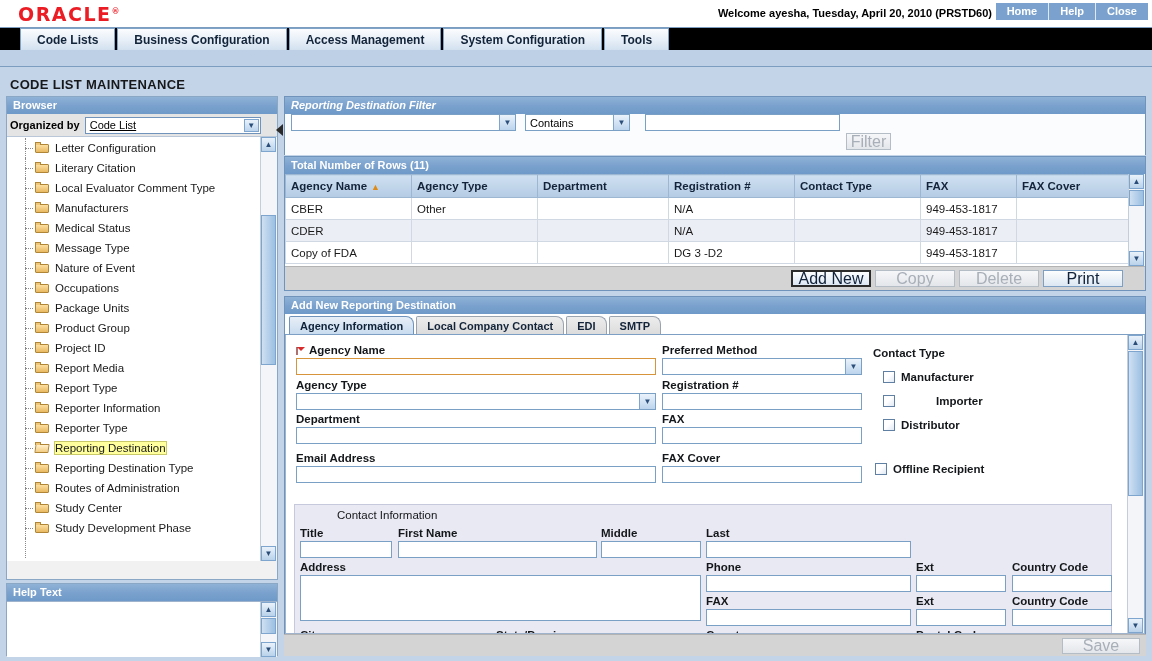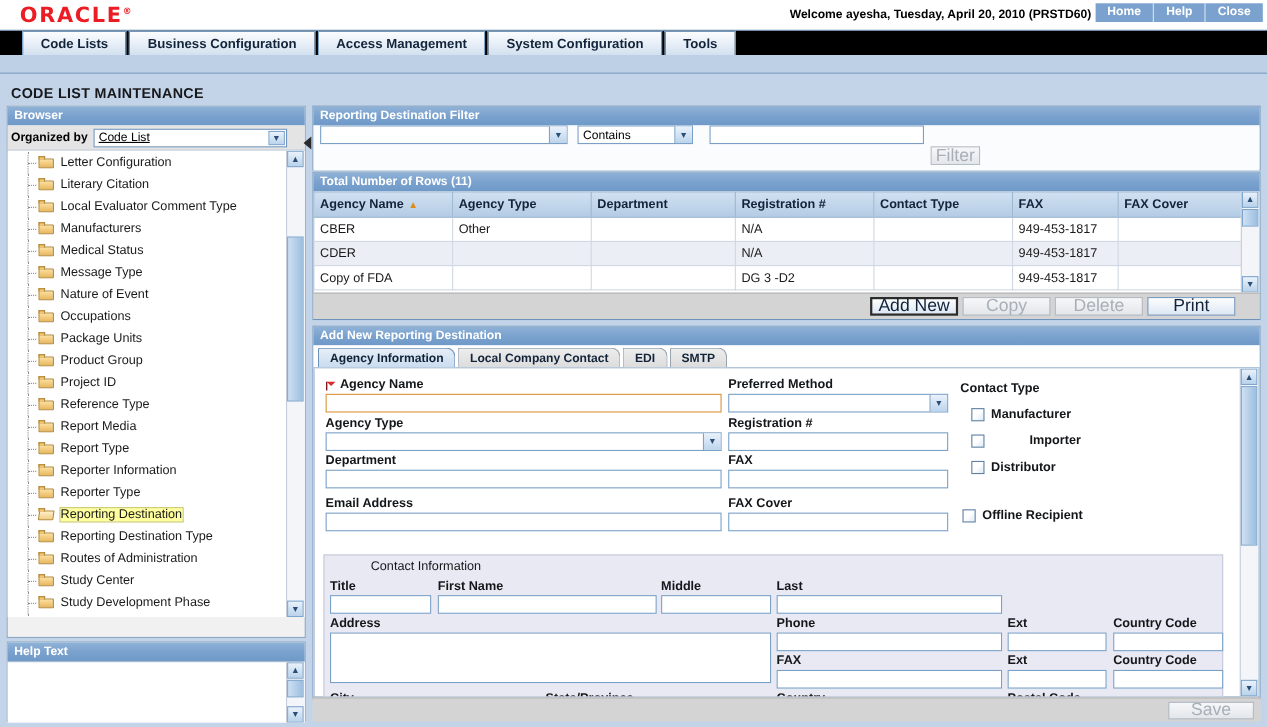--- a/index.html
+++ b/index.html
@@ -67,21 +67,21 @@
   .helpbox{position:absolute;left:6px;top:583px;width:272px;height:73px;border:1px solid #8aa7c6;background:#fff;box-sizing:border-box;}
   .helpbox .panelhdr{height:17px;line-height:11px;border:none;}
   .helpbody{position:relative;height:55px;background:#fff;border-top:1px solid #9fb4cc;overflow:hidden;}
   .helptext{position:absolute;left:4px;top:2px;right:18px;font-size:11px;line-height:13.5px;color:#111;}
 
   
   .rightcol{position:absolute;left:284px;top:96px;width:862px;height:560px;}
 
   
   .filterpanel{border:1px solid #6f93ba;background:#eef1f7;box-sizing:border-box;}
-  .filterpanel .panelhdr{border:none;height:17px;line-height:11px;}
+  .filterpanel .panelhdr{border:none;height:17px;line-height:11px;font-style:italic;}
   .filterbody{height:41px;background:#fbfcfd;position:relative;}
   .flabel{position:absolute;font-size:11px;font-weight:bold;color:#000;top:2px;}
   .btn{background:linear-gradient(to bottom,#fdfefe,#dce7f3);border:1px solid #7d9fc4;
        font-size:16px;color:#11223a;display:flex;align-items:center;justify-content:center;box-sizing:border-box;}
   .btn.disabled{color:#a8afb8;background:linear-gradient(to bottom,#f6f7f9,#e3e6ea);border-color:#b4bcc6;}
   .btn.focus{border:2px solid #2b2b2b;}
 
   
   .tablepanel{position:absolute;left:0;top:60px;width:862px;height:135px;border:1px solid #6f93ba;background:#fff;box-sizing:border-box;}
   .tablepanel .panelhdr{border:none;height:17px;line-height:11px;}
@@ -217,26 +217,20 @@
             <span class="vline"></span>
             <span class="dots"></span>
             <span class="folder"></span>
             <span class="tlabel">Product Group</span>
           </div>
           <div class="tnode">
             <span class="vline"></span>
             <span class="dots"></span>
             <span class="folder"></span>
             <span class="tlabel">Project ID</span>
-          </div>
-          <div class="tnode">
-            <span class="vline"></span>
-            <span class="dots"></span>
-            <span class="folder"></span>
-            <span class="tlabel">Reference Type</span>
           </div>
           <div class="tnode">
             <span class="vline"></span>
             <span class="dots"></span>
             <span class="folder"></span>
             <span class="tlabel">Report Media</span>
           </div>
           <div class="tnode">
             <span class="vline"></span>
             <span class="dots"></span>

